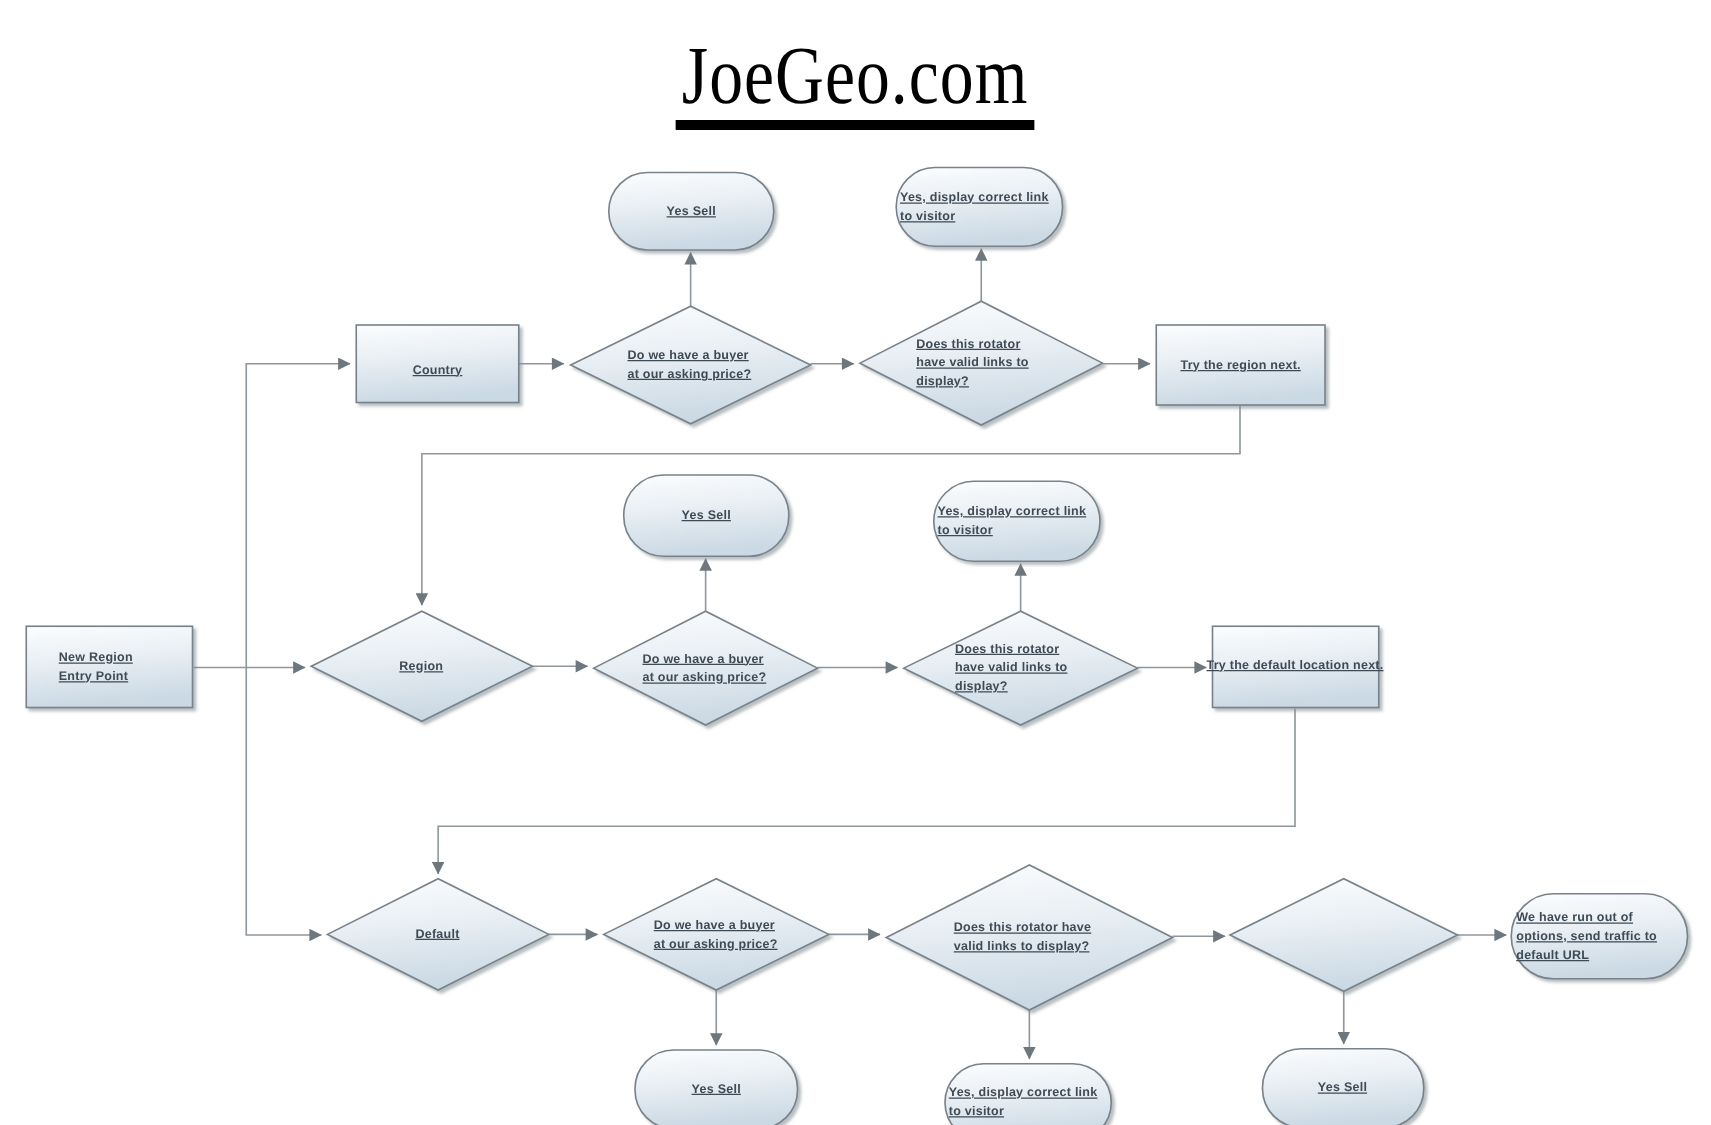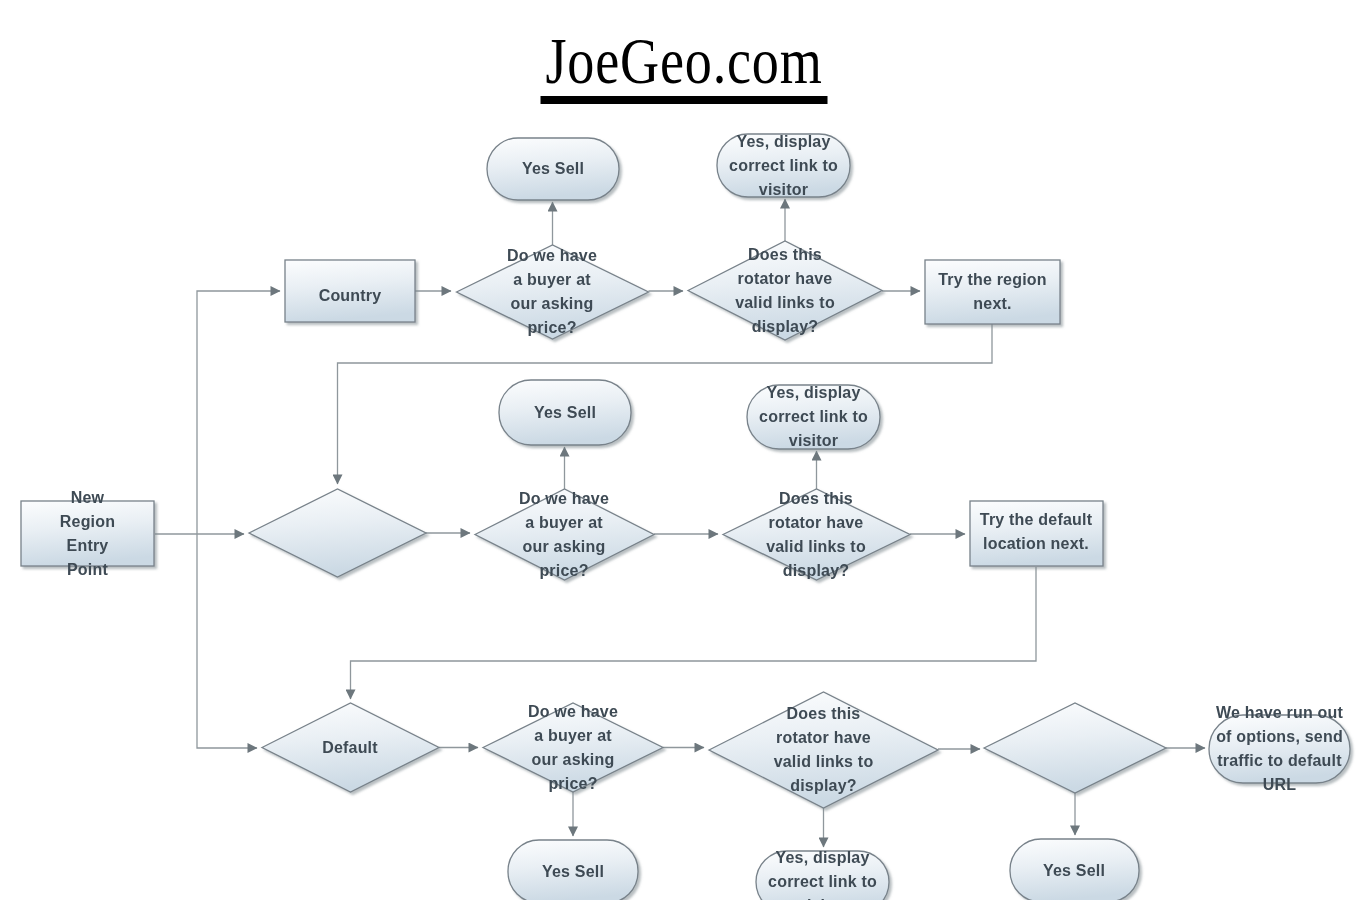--- a/index.html
+++ b/index.html
@@ -18,22 +18,22 @@
     border-bottom:8px solid #000;padding:0 6px 1px 6px;
     letter-spacing:1px;
   }
   
   #diagram-svg{position:absolute;left:0;top:0;}
   .shape{fill:url(#shapeGrad);stroke:#78828a;stroke-width:1.3;filter:url(#shadow);}
   .edge{fill:none;stroke:#8f979c;stroke-width:1.3;}
   
   .lbl{
     position:absolute;display:flex;align-items:center;justify-content:center;
-    text-align:center;font-size:16px;font-weight:bold;color:#3e4a54;
-    line-height:1.5;letter-spacing:0.2px;pointer-events:none;
+    text-align:left;font-size:10px;font-weight:bold;color:#3e4a54;
+    line-height:1.5;letter-spacing:0.2px;pointer-events:none;text-decoration:underline;
   }
 </style>
 </head>
 <body>
 
 <div id="stage">
 
   <div id="title-wrap">
     <span class="title">JoeGeo.com</span>
   </div>
@@ -105,20 +105,21 @@
     </g>
   </svg>
 
   <div class="lbl" style="left:47px;top:477px;width:81px;height:65px;">New Region Entry Point</div>
   <div class="lbl" style="left:290px;top:236px;width:120px;height:72px;">Country</div>
   <div class="lbl" style="left:502px;top:238px;width:100px;height:60px;">Do we have a buyer at our asking price?</div>
   <div class="lbl" style="left:493px;top:114px;width:120px;height:62px;">Yes Sell</div>
   <div class="lbl" style="left:733px;top:236px;width:104px;height:61px;">Does this rotator have valid links to display?</div>
   <div class="lbl" style="left:720px;top:110px;width:127px;height:63px;">Yes, display correct link to visitor</div>
   <div class="lbl" style="left:927px;top:236px;width:131px;height:64px;border-radius:28px;">Try the region next.</div>
+  <div class="lbl" style="left:287px;top:480px;width:100px;height:58px;">Region</div>
   <div class="lbl" style="left:514px;top:480px;width:100px;height:61px;">Do we have a buyer at our asking price?</div>
   <div class="lbl" style="left:505px;top:356px;width:120px;height:65px;">Yes Sell</div>
   <div class="lbl" style="left:764px;top:480px;width:104px;height:61px;">Does this rotator have valid links to display?</div>
   <div class="lbl" style="left:750px;top:361px;width:127px;height:64px;">Yes, display correct link to visitor</div>
   <div class="lbl" style="left:962px;top:477px;width:148px;height:62px;">Try the default location next.</div>
   <div class="lbl" style="left:300px;top:694px;width:100px;height:59px;">Default</div>
   <div class="lbl" style="left:523px;top:693px;width:100px;height:61px;">Do we have a buyer at our asking price?</div>
   <div class="lbl" style="left:513px;top:816px;width:120px;height:63px;">Yes Sell</div>
   <div class="lbl" style="left:763px;top:697px;width:121px;height:58px;">Does this rotator have valid links to display?</div>
   <div class="lbl" style="left:759px;top:827px;width:127px;height:62px;">Yes, display correct link to visitor</div>

